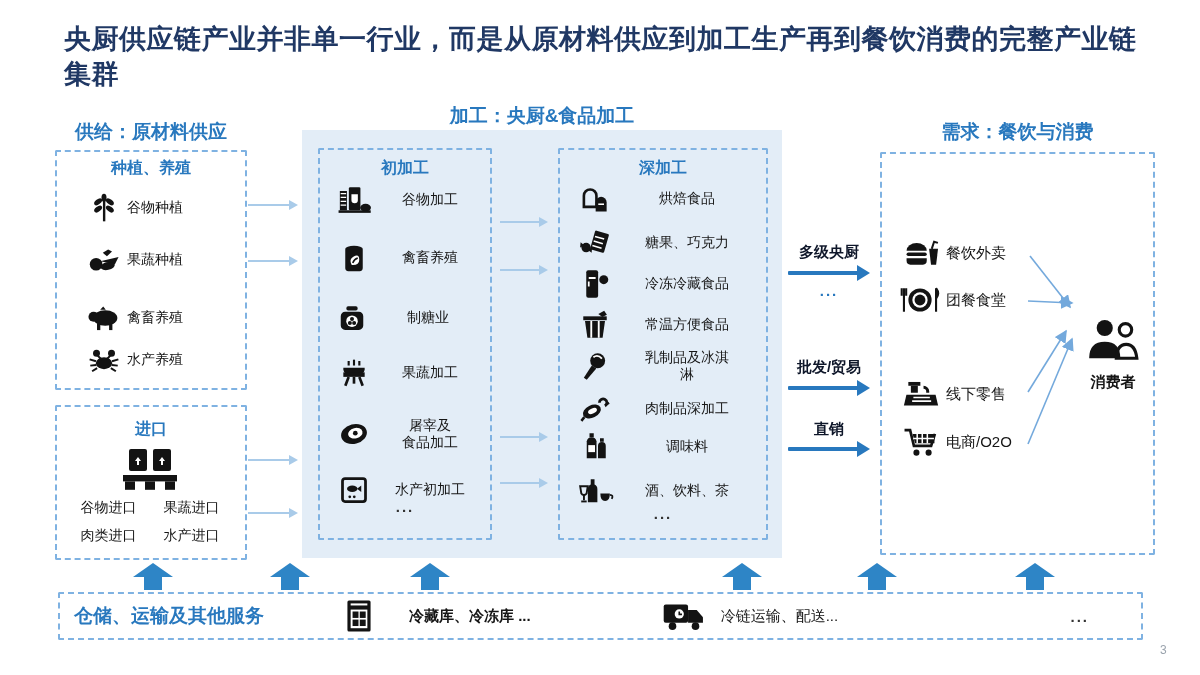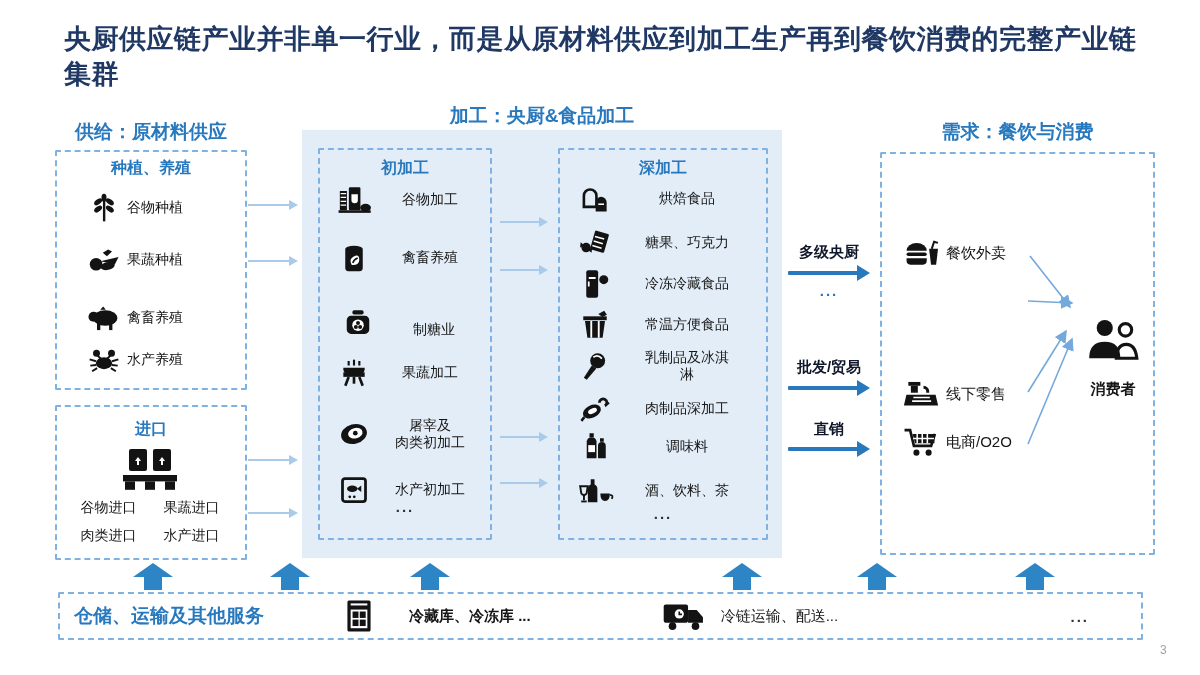--- a/index.html
+++ b/index.html
@@ -159,21 +159,21 @@
       <svg width="30" height="32" viewBox="0 0 24 24" fill="#131313">
           <ellipse cx="12" cy="4.6" rx="7" ry="2.4"></ellipse>
           <path d="M5 5 h14 v15 a2.5 2.5 0 0 1-2.5 2.5 h-9 A2.5 2.5 0 0 1 5 20z"></path>
           <path d="M10.2 17.5 q-2.6-4.5 1.6-6.8 q4.4-2.2 4.4 2.6 q0 4.6-6 4.2z" fill="#fff"></path>
           <path d="M11 16 q1-3 4-4" stroke="#131313" stroke-width="1.2" fill="none"></path>
         </svg>
     </span>
     <span class="lbl center" style="width:100px;">禽畜养殖</span>
   </div>
 
-  <div class="row" style="left:12px;top:148px;height:40px;align-items:flex-end;">
+  <div class="row" style="left:6px;top:148px;height:40px;">
     <span class="ico" style="width:52px;">
       <svg width="30" height="32" viewBox="0 0 24 24" fill="#131313">
           <rect x="7.5" y="2.5" width="9" height="3.4" rx="1.4"></rect>
           <path d="M6.5 7 h11 a3.5 3.5 0 0 1 3.5 3.5 v7.5 a3.5 3.5 0 0 1-3.5 3.5 h-11 A3.5 3.5 0 0 1 3 18 v-7.5 A3.5 3.5 0 0 1 6.5 7z"></path>
           <circle cx="12" cy="14.5" r="4.6" fill="#fff"></circle>
           <circle cx="12" cy="12.8" r="1.6"></circle>
           <circle cx="10.3" cy="15.9" r="1.6"></circle>
           <circle cx="13.7" cy="15.9" r="1.6"></circle>
         </svg>
     </span>
@@ -202,21 +202,21 @@
 
   <div class="row" style="left:8px;top:262px;height:44px;">
     <span class="ico" style="width:52px;">
       <svg width="34" height="30" viewBox="0 0 26 22" fill="#131313">
           <ellipse cx="13" cy="11" rx="10" ry="7.4" transform="rotate(-14 13 11)"></ellipse>
           <ellipse cx="14" cy="10.4" rx="5.6" ry="4" transform="rotate(-14 14 10.4)" fill="#fff"></ellipse>
           <circle cx="14" cy="10.4" r="1.8"></circle>
         </svg>
     </span>
     <span class="lbl center" style="width:100px;">屠宰及
-肉类初加工</span>
+食品加工</span>
   </div>
 
   <div class="row" style="left:8px;top:320px;height:40px;">
     <span class="ico" style="width:52px;">
       <svg width="30" height="32" viewBox="0 0 24 24" fill="#131313">
           <rect x="2.8" y="2.8" width="18.4" height="18.4" rx="2" fill="none" stroke="#131313" stroke-width="2.2"></rect>
           <ellipse cx="10.6" cy="11" rx="4.2" ry="2.6"></ellipse>
           <path d="M14.4 11 l3.4-2.6 v5.2z"></path>
           <circle cx="8.6" cy="17.4" r="1.1"></circle>
           <circle cx="12.2" cy="17.4" r="1.1"></circle>
@@ -360,20 +360,36 @@
           <path d="M3 10 a8.5 6.5 0 0 1 17 0z"></path>
           <rect x="3" y="11.6" width="17" height="3" rx="1.5"></rect>
           <path d="M3 16.4 h17 v2.2 a3.2 3.2 0 0 1-3.2 3.2 h-10.6 A3.2 3.2 0 0 1 3 18.6z"></path>
           <path d="M22 8.5 h7.5 l-1.6 13.3 h-4.3z"></path>
           <path d="M24.2 8.5 l2-6 3.2 1" fill="none" stroke="#131313" stroke-width="1.7"></path>
         </svg>
     </span>
     <span class="lbl" style="font-size:15px;">餐饮外卖</span>
   </div>
 
+  <div class="row" style="left:12px;top:127px;height:38px;">
+    <span class="ico" style="width:52px;">
+      <svg width="42" height="30" viewBox="0 0 34 24" fill="#131313">
+          <circle cx="17" cy="12" r="9.4"></circle>
+          <circle cx="17" cy="12" r="6.2" fill="#fff"></circle>
+          <circle cx="17" cy="12" r="4.4"></circle>
+          <g stroke="#131313" stroke-width="1.7" fill="none">
+            <path d="M4 2.5 v19"></path>
+            <path d="M2.2 2.5 v6 M5.8 2.5 v6"></path>
+            <path d="M30 2.5 v19"></path>
+            <path d="M30 2.5 q3.4 4.4 0 8.4"></path>
+          </g>
+        </svg>
+    </span>
+    <span class="lbl" style="font-size:15px;">团餐食堂</span>
+  </div>
 
   <div class="row" style="left:14px;top:220px;height:40px;">
     <span class="ico" style="width:50px;">
       <svg width="38" height="32" viewBox="0 0 30 24" fill="#131313">
           <rect x="5" y="2.5" width="9.5" height="3"></rect>
           <rect x="7" y="5.5" width="5.5" height="5.5"></rect>
           <path d="M17 5.5 a4.5 4.5 0 0 1 4.5 4.5 v1 h-2.4 v-1 a2.1 2.1 0 0 0-2.1-2.1z"></path>
           <path d="M3.5 12.5 h23 l2 8.5 h-27z"></path>
           <path d="M9 14.8 h13 M8 17.6 h15" stroke="#fff" stroke-width="1.3"></path>
         </svg>
@@ -396,21 +412,21 @@
 
   <div class="abs" style="left:196px;top:163px;width:70px;text-align:center;">
     <span class="ico" style="justify-content:center;">
       <svg width="56" height="44" viewBox="0 0 30 24" fill="#131313">
           <circle cx="10.5" cy="6" r="4.4"></circle>
           <path d="M2 22.5 q0-9 8.5-9 t8.5 9z"></path>
           <circle cx="21.8" cy="7" r="3.4" fill="none" stroke="#131313" stroke-width="1.7"></circle>
           <path d="M16.8 22.5 q0.4-7.6 5.4-7.6 t5.8 7.6z" fill="none" stroke="#131313" stroke-width="1.7"></path>
         </svg>
     </span>
-    <div class="lbl" style="font-size:15px;font-weight:bold;margin-top:19px;">消费者</div>
+    <div class="lbl" style="font-size:15px;font-weight:bold;margin-top:12px;">消费者</div>
   </div>
 
   <svg class="abs" style="left:0;top:0;width:275px;height:403px;pointer-events:none;">
     <defs>
       <marker id="ah" markerWidth="9" markerHeight="8" refX="7" refY="4" orient="auto">
           <path d="M0 0 L8 4 L0 8z" fill="#74A9DC"></path>
         </marker>
     </defs>
     <g stroke="#74A9DC" stroke-width="1.6" fill="none">
       <line x1="148" y1="102" x2="188" y2="153" marker-end="url(#ah)"></line>

